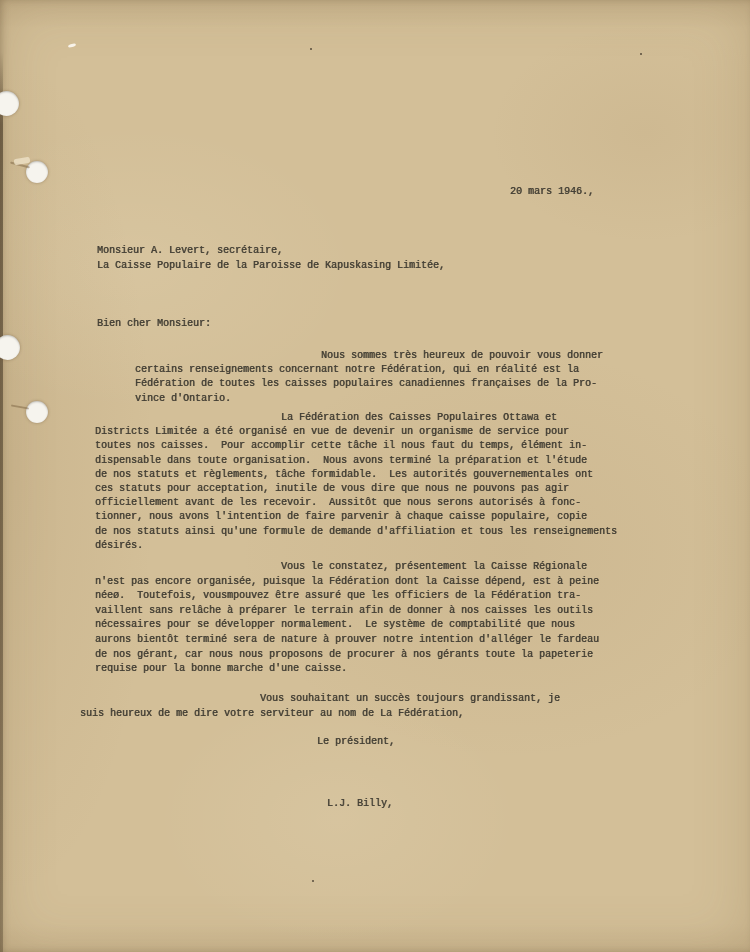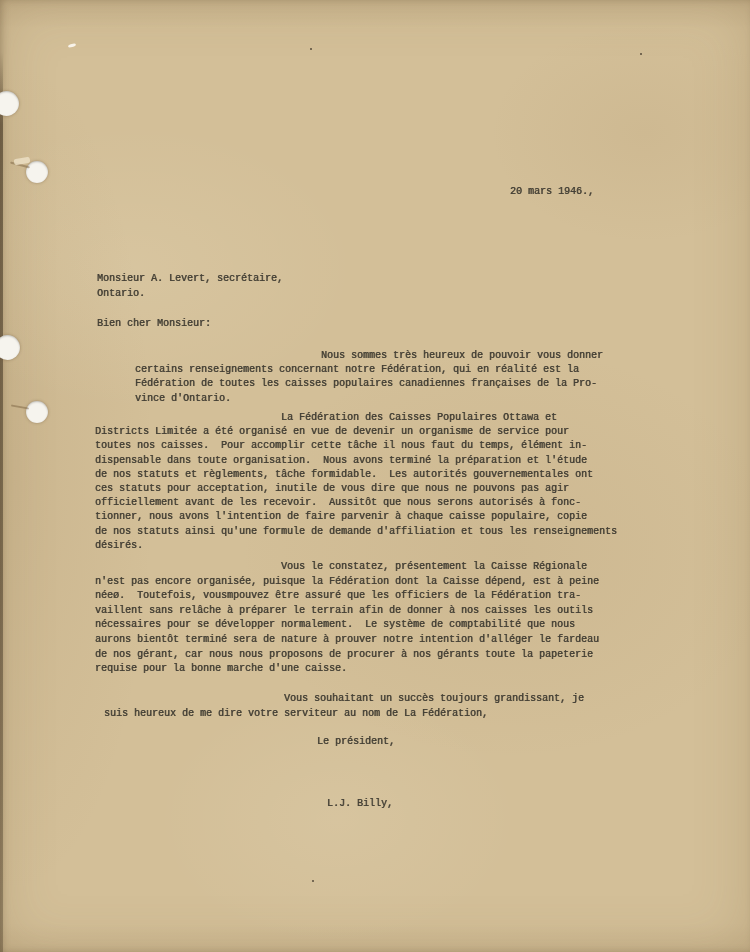--- a/index.html
+++ b/index.html
@@ -71,29 +71,29 @@
   <div class="hole" style="left:26px;top:401px;width:22px;height:22px;"></div>
   <div class="tear" style="left:11px;top:406px;width:18px;height:2px;transform:rotate(10deg);"></div>
 
   <div class="speck speck-light" style="left:68px;top:44px;width:8px;height:3px;transform:rotate(-15deg);"></div>
   <div class="speck speck-dark" style="left:310px;top:48px;width:2px;height:2px;"></div>
   <div class="speck speck-dark" style="left:640px;top:53px;width:2px;height:2px;"></div>
   <div class="speck speck-dark" style="left:312px;top:880px;width:2px;height:2px;"></div>
 
   <div class="tblock" style="left:510px;top:186px;">20 mars 1946.,</div>
 
-  <div class="tblock lh-addr" style="left:97px;top:243px;margin-top:28px;"><div>Monsieur A. Levert, secrétaire,</div><div>Ontario.</div></div>
+  <div class="tblock lh-addr" style="left:97px;top:243px;"><div>Monsieur A. Levert, secrétaire,</div><div>La Caisse Populaire de la Paroisse de Kapuskasing Limitée,</div></div>
 
   <div class="tblock" style="left:97px;top:318px;">Bien cher Monsieur:</div>
 
   <div class="tblock lh-a" style="left:95px;top:349px;margin-left:40px;"><div>                               Nous sommes très heureux de pouvoir vous donner</div><div>certains renseignements concernant notre Fédération, qui en réalité est la</div><div>Fédération de toutes les caisses populaires canadiennes françaises de la Pro-</div><div>vince d'Ontario.</div></div>
 
   <div class="tblock lh-a" style="left:95px;top:411px;"><div>                               La Fédération des Caisses Populaires Ottawa et</div><div>Districts Limitée a été organisé en vue de devenir un organisme de service pour</div><div>toutes nos caisses.  Pour accomplir cette tâche il nous faut du temps, élément in-</div><div>dispensable dans toute organisation.  Nous avons terminé la préparation et l'étude</div><div>de nos statuts et règlements, tâche formidable.  Les autorités gouvernementales ont</div><div>ces statuts pour acceptation, inutile de vous dire que nous ne pouvons pas agir</div><div>officiellement avant de les recevoir.  Aussitôt que nous serons autorisés à fonc-</div><div>tionner, nous avons l'intention de faire parvenir à chaque caisse populaire, copie</div><div>de nos statuts ainsi qu'une formule de demande d'affiliation et tous les renseignements</div><div>désirés.</div></div>
 
   <div class="tblock lh-b" style="left:95px;top:560px;"><div>                               Vous le constatez, présentement la Caisse Régionale</div><div>n'est pas encore organisée, puisque la Fédération dont la Caisse dépend, est à peine</div><div>néeø.  Toutefois, vousmpouvez être assuré que les officiers de la Fédération tra-</div><div>vaillent sans relâche à préparer le terrain afin de donner à nos caisses les outils</div><div>nécessaires pour se développer normalement.  Le système de comptabilité que nous</div><div>aurons bientôt terminé sera de nature à prouver notre intention d'alléger le fardeau</div><div>de nos gérant, car nous nous proposons de procurer à nos gérants toute la papeterie</div><div>requise pour la bonne marche d'une caisse.</div></div>
 
-  <div class="tblock lh-b" style="left:104px;top:692px;"><div>                              Vous souhaitant un succès toujours grandissant, je</div><div>suis heureux de me dire votre serviteur au nom de La Fédération,</div></div>
+  <div class="tblock lh-b" style="left:80px;top:692px;"><div>                              Vous souhaitant un succès toujours grandissant, je</div><div>suis heureux de me dire votre serviteur au nom de La Fédération,</div></div>
 
   <div class="tblock" style="left:317px;top:736px;">Le président,</div>
 
   <div class="tblock" style="left:327px;top:798px;">L.J. Billy,</div>
 
 </div>
 
 </body></html>

